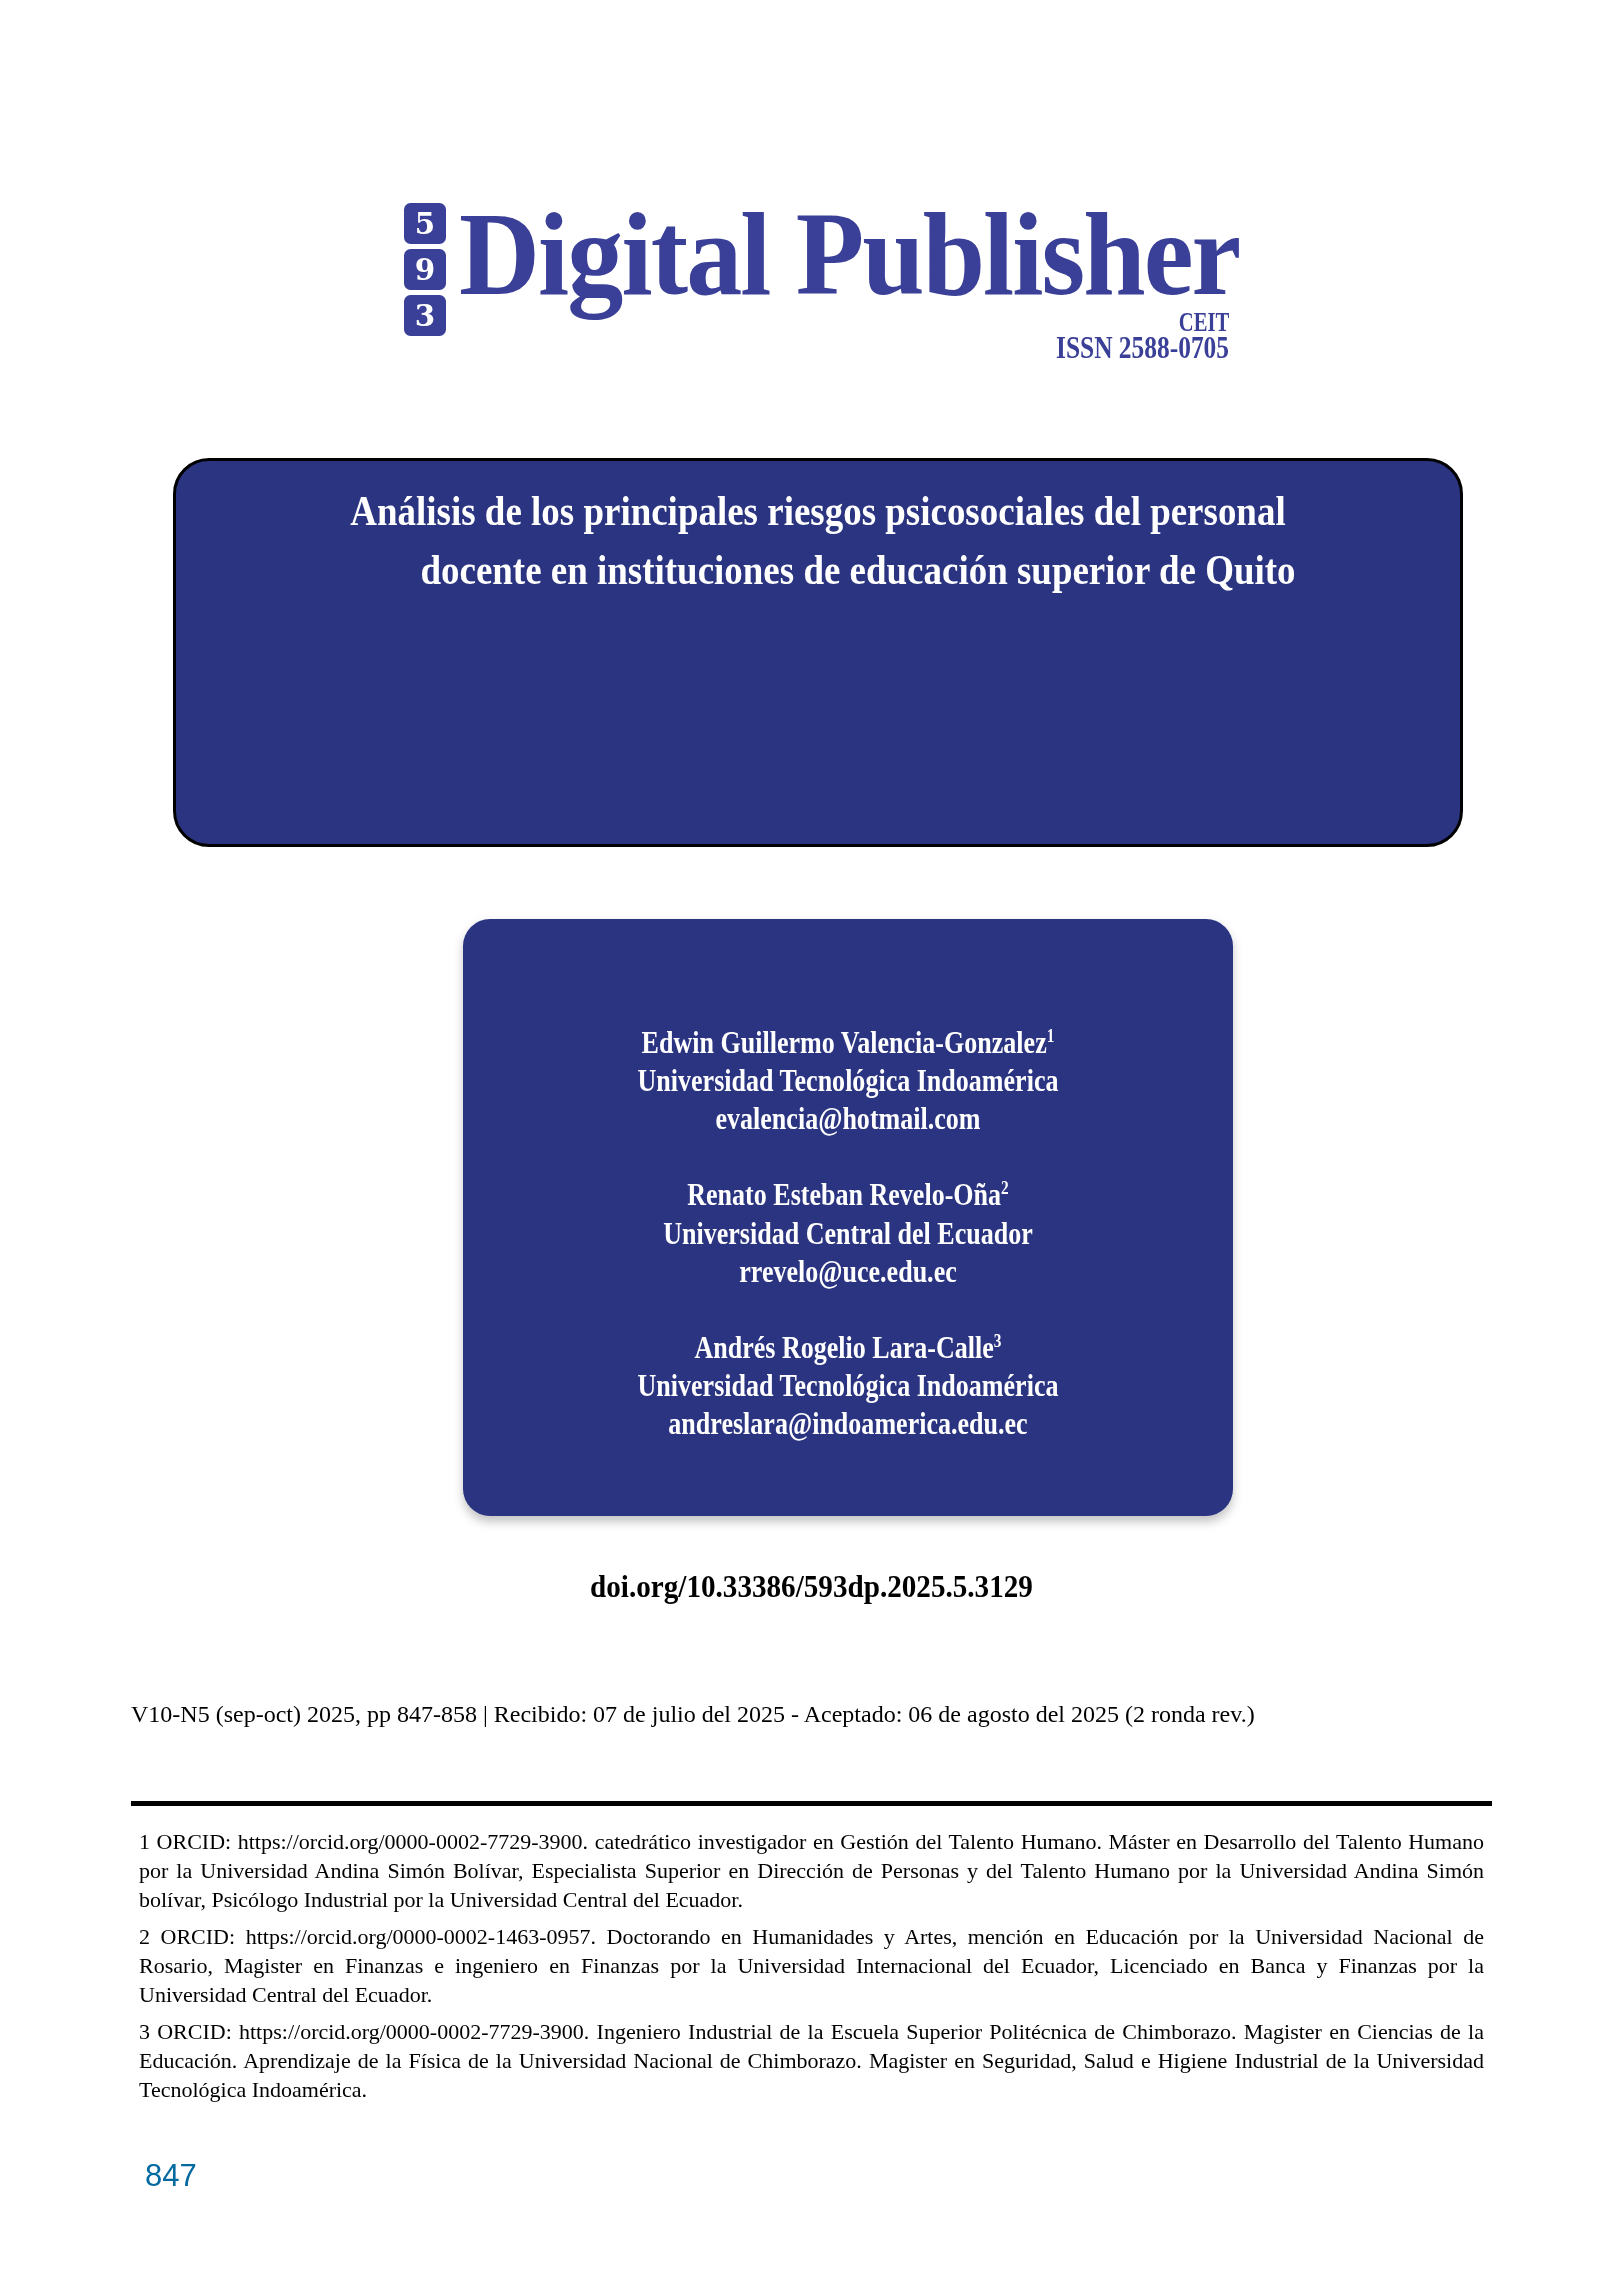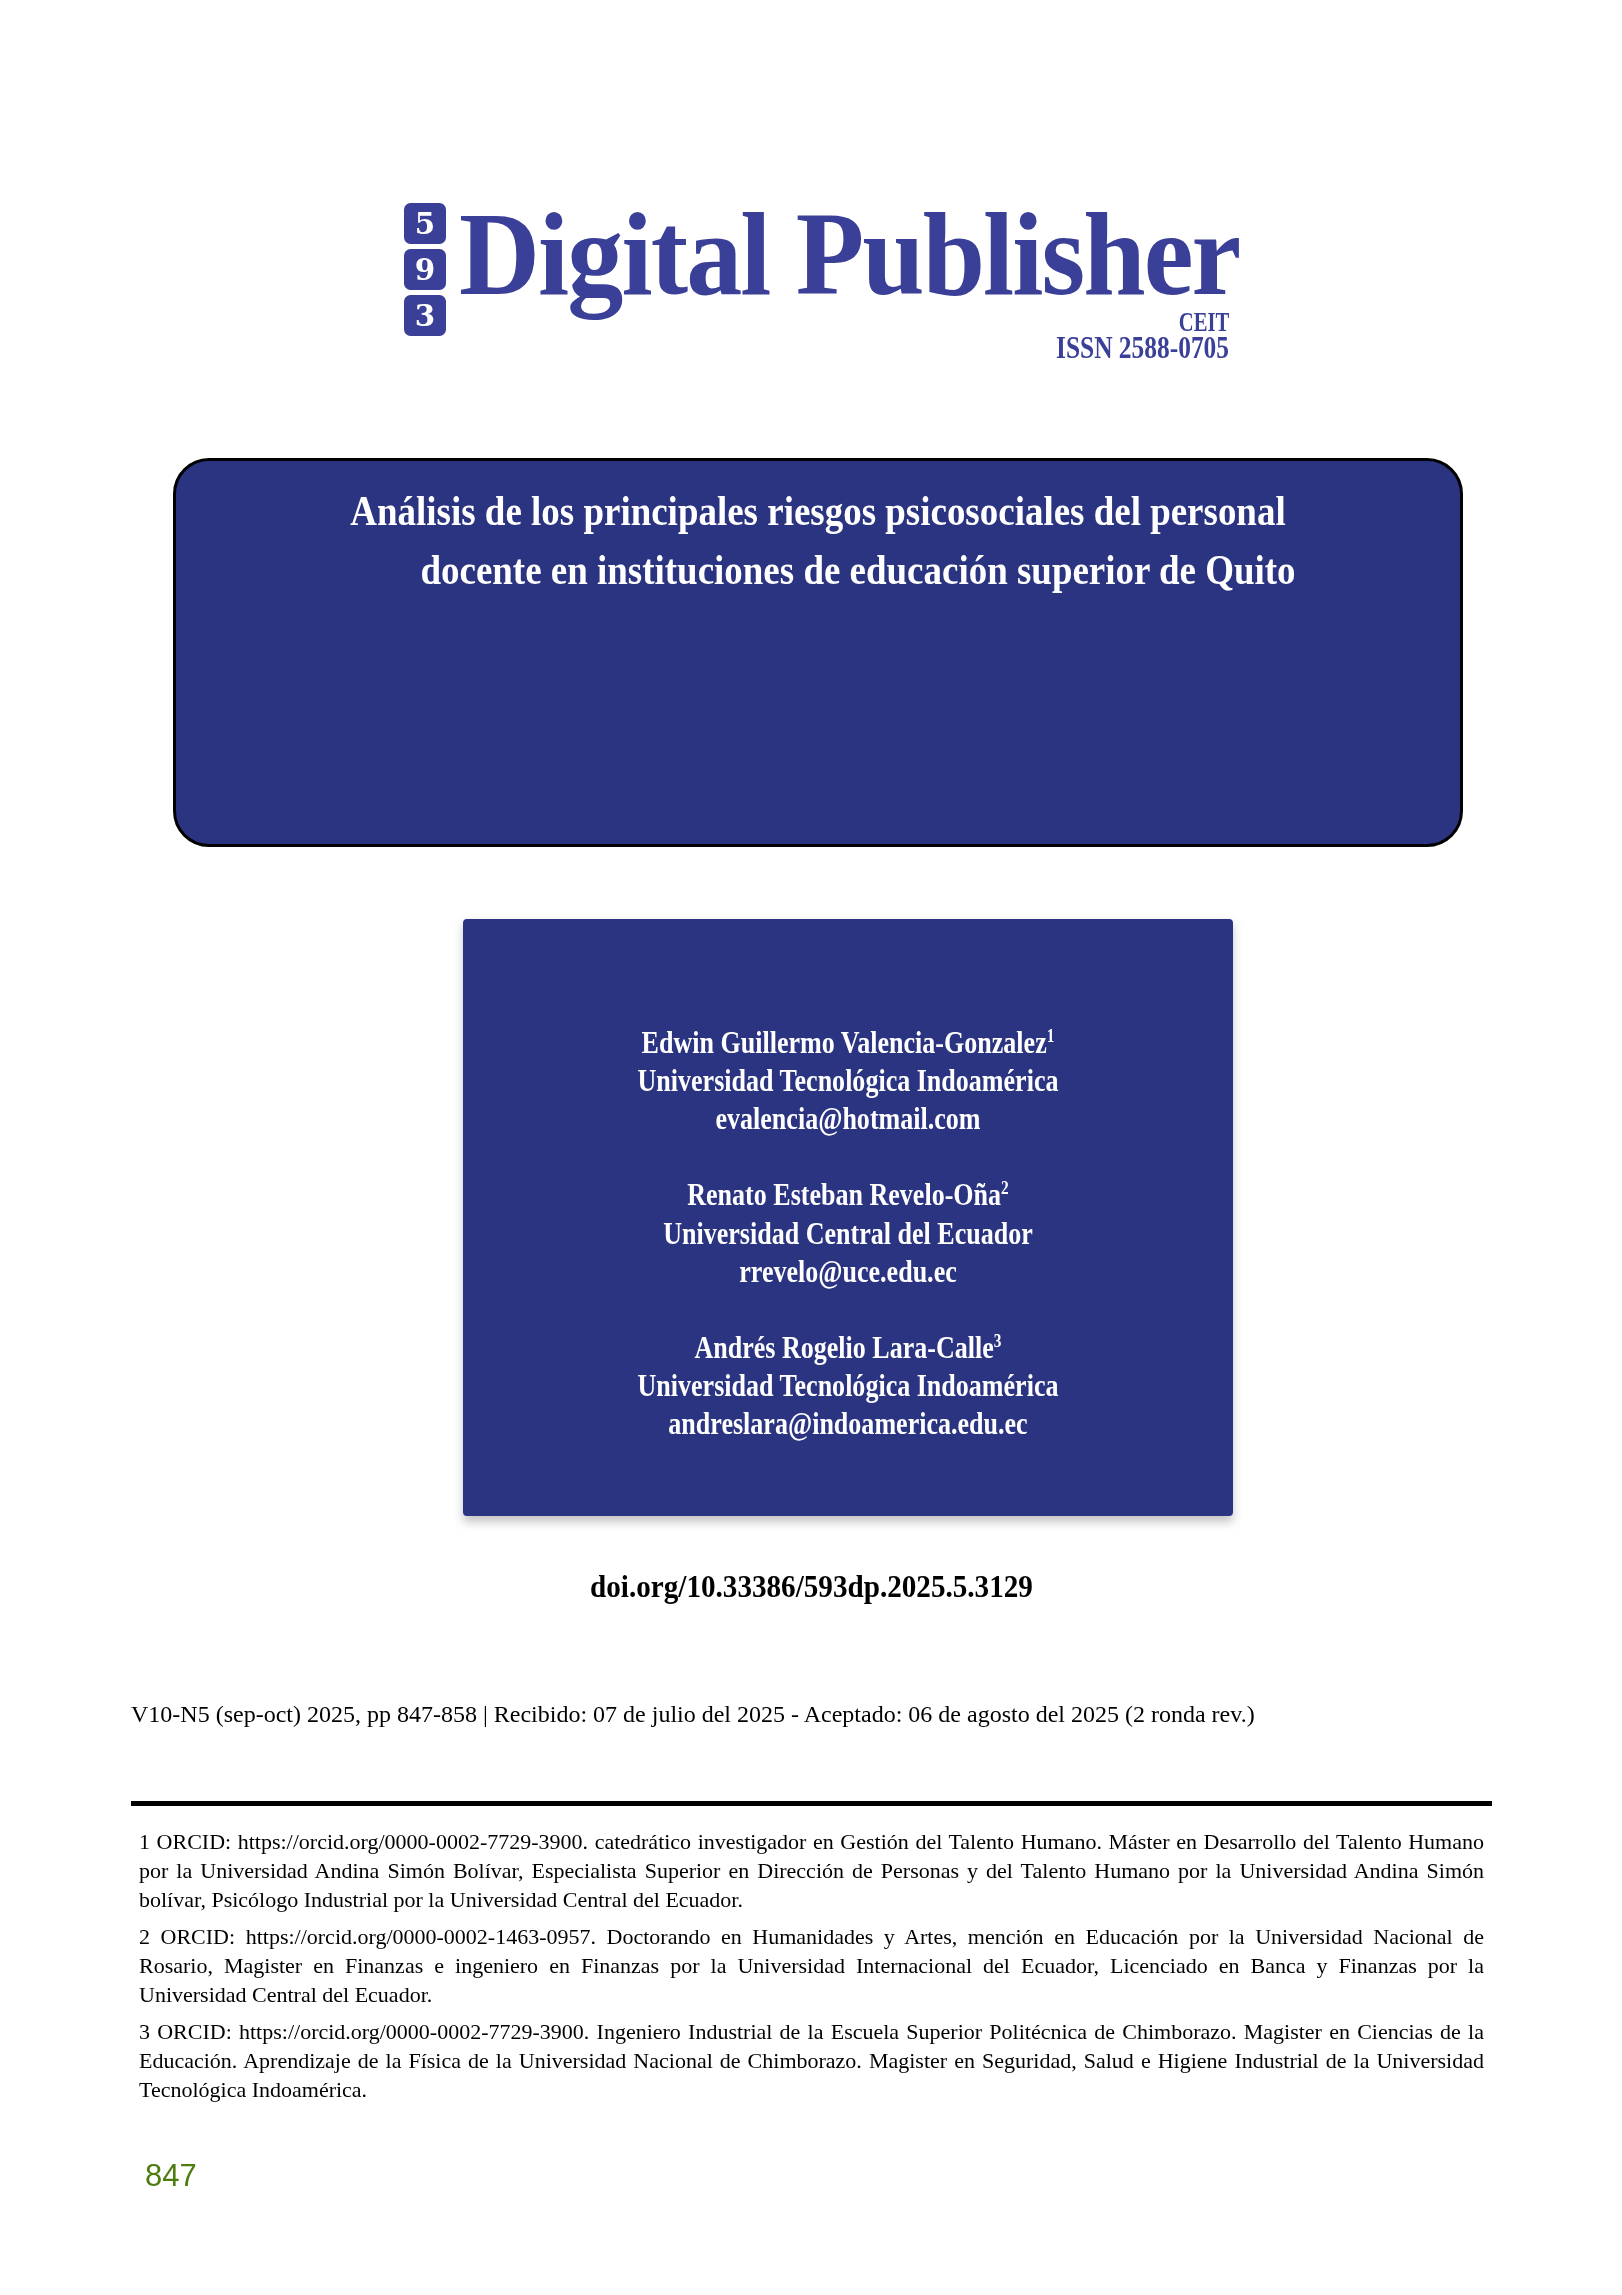--- a/index.html
+++ b/index.html
@@ -53,21 +53,21 @@
     white-space:nowrap;
   }
   .t-es1 { transform:scaleX(0.88); }
   .t-es2 { transform:translateX(40px) scaleX(0.88); }
   .t-en1 { transform:translateX(-7.9px) scaleX(0.88); }
   .t-en2 { transform:translateX(46px) scaleX(0.88); }
   
   .author-card {
     position:absolute; left:463px; top:919px;
     width:770px; height:597px;
-    background:#2B3480; border-radius:4px;
+    background:#2B3480; border-radius:27px;
     color:#fff; text-align:center;
     box-shadow:0 5.9px 9.2px rgba(90,90,90,0.35);
   }
   .author-card-content { padding-top:98px; transform:scaleX(0.84); }
   .author-block { margin-bottom:31px; }
   .a-line {
     font-size:31px; font-weight:bold; line-height:38px; white-space:nowrap;
   }
   .a-line sup { font-size:18.3px; }
   
@@ -87,21 +87,21 @@
   }
   .footnotes {
     position:absolute; left:131px; top:1819px; width:1361px;
     font-size:22px; line-height:29px; text-align:justify;
   }
   .footnote-item { margin:8px; }
   
   .page-number {
     position:absolute; left:145px; top:2158px;
     font-family:"Liberation Sans","DejaVu Sans",sans-serif;
-    font-size:31px; color:#4d7c0f;
+    font-size:31px; color:#0369a1;
   }
 </style>
 </head>
 <body>
 
 <div class="page">
 
   <div class="logo-squares">
     <div class="logo-square">
       <span class="logo-digit">5</span>

